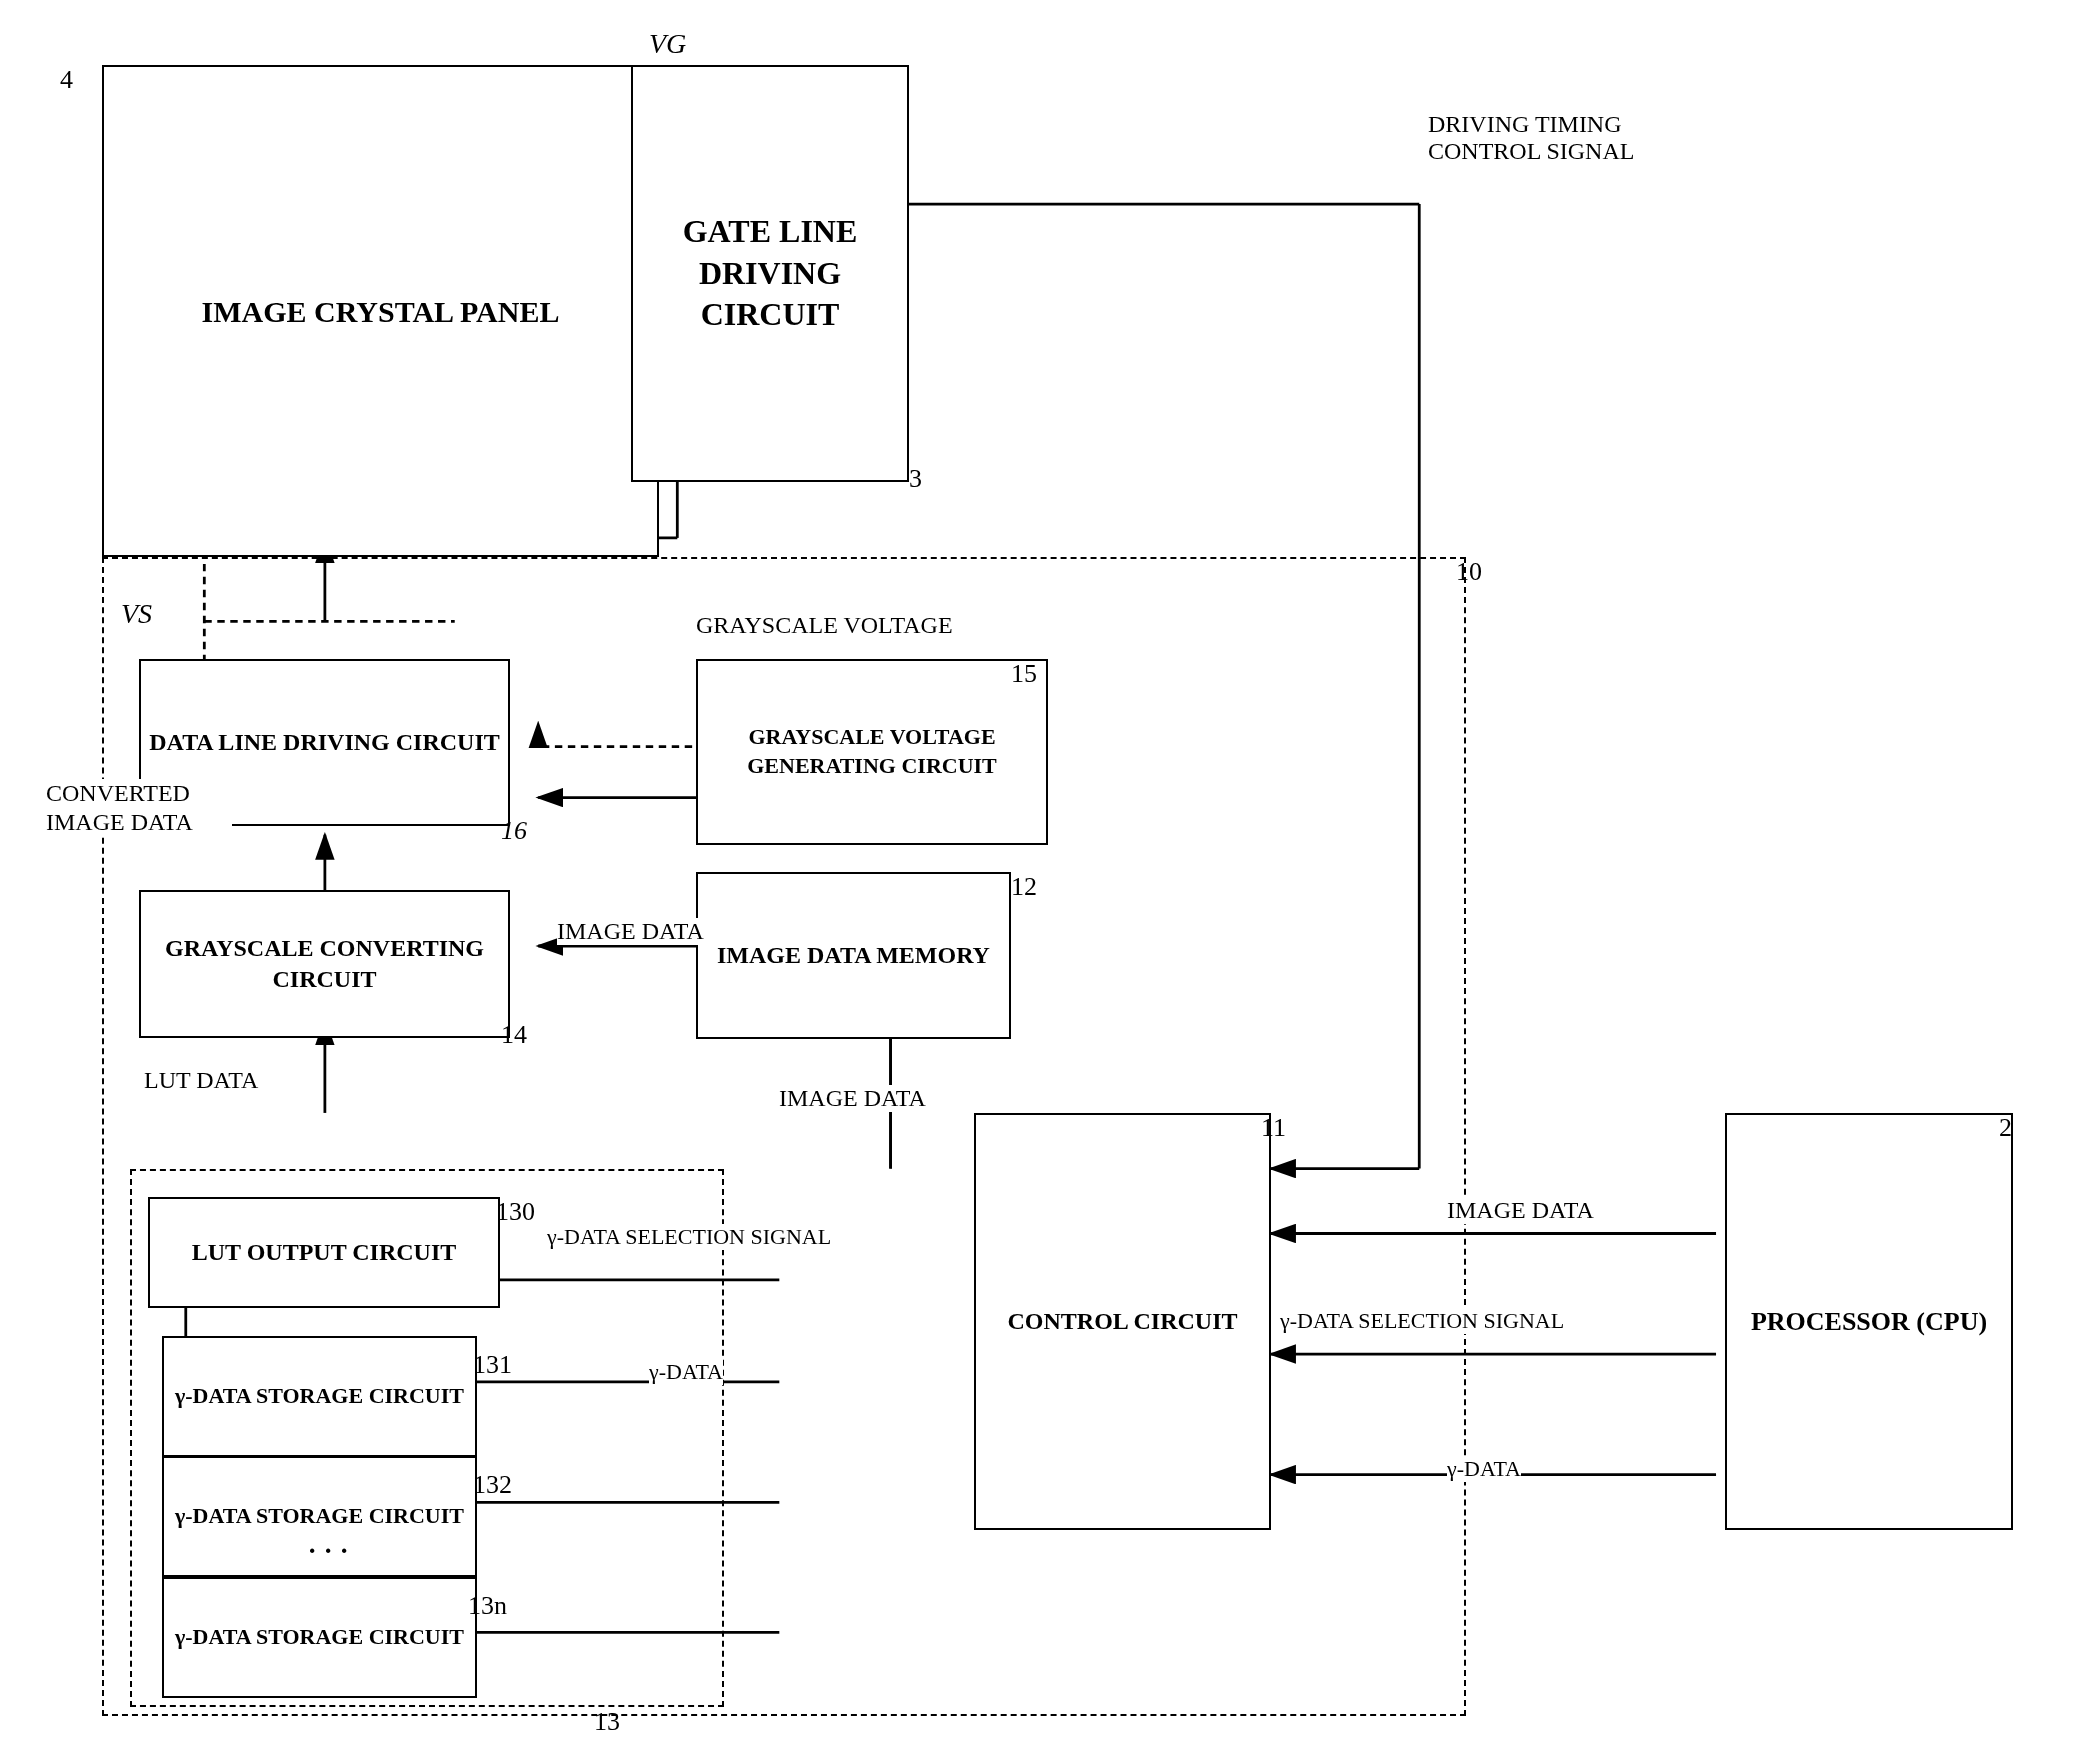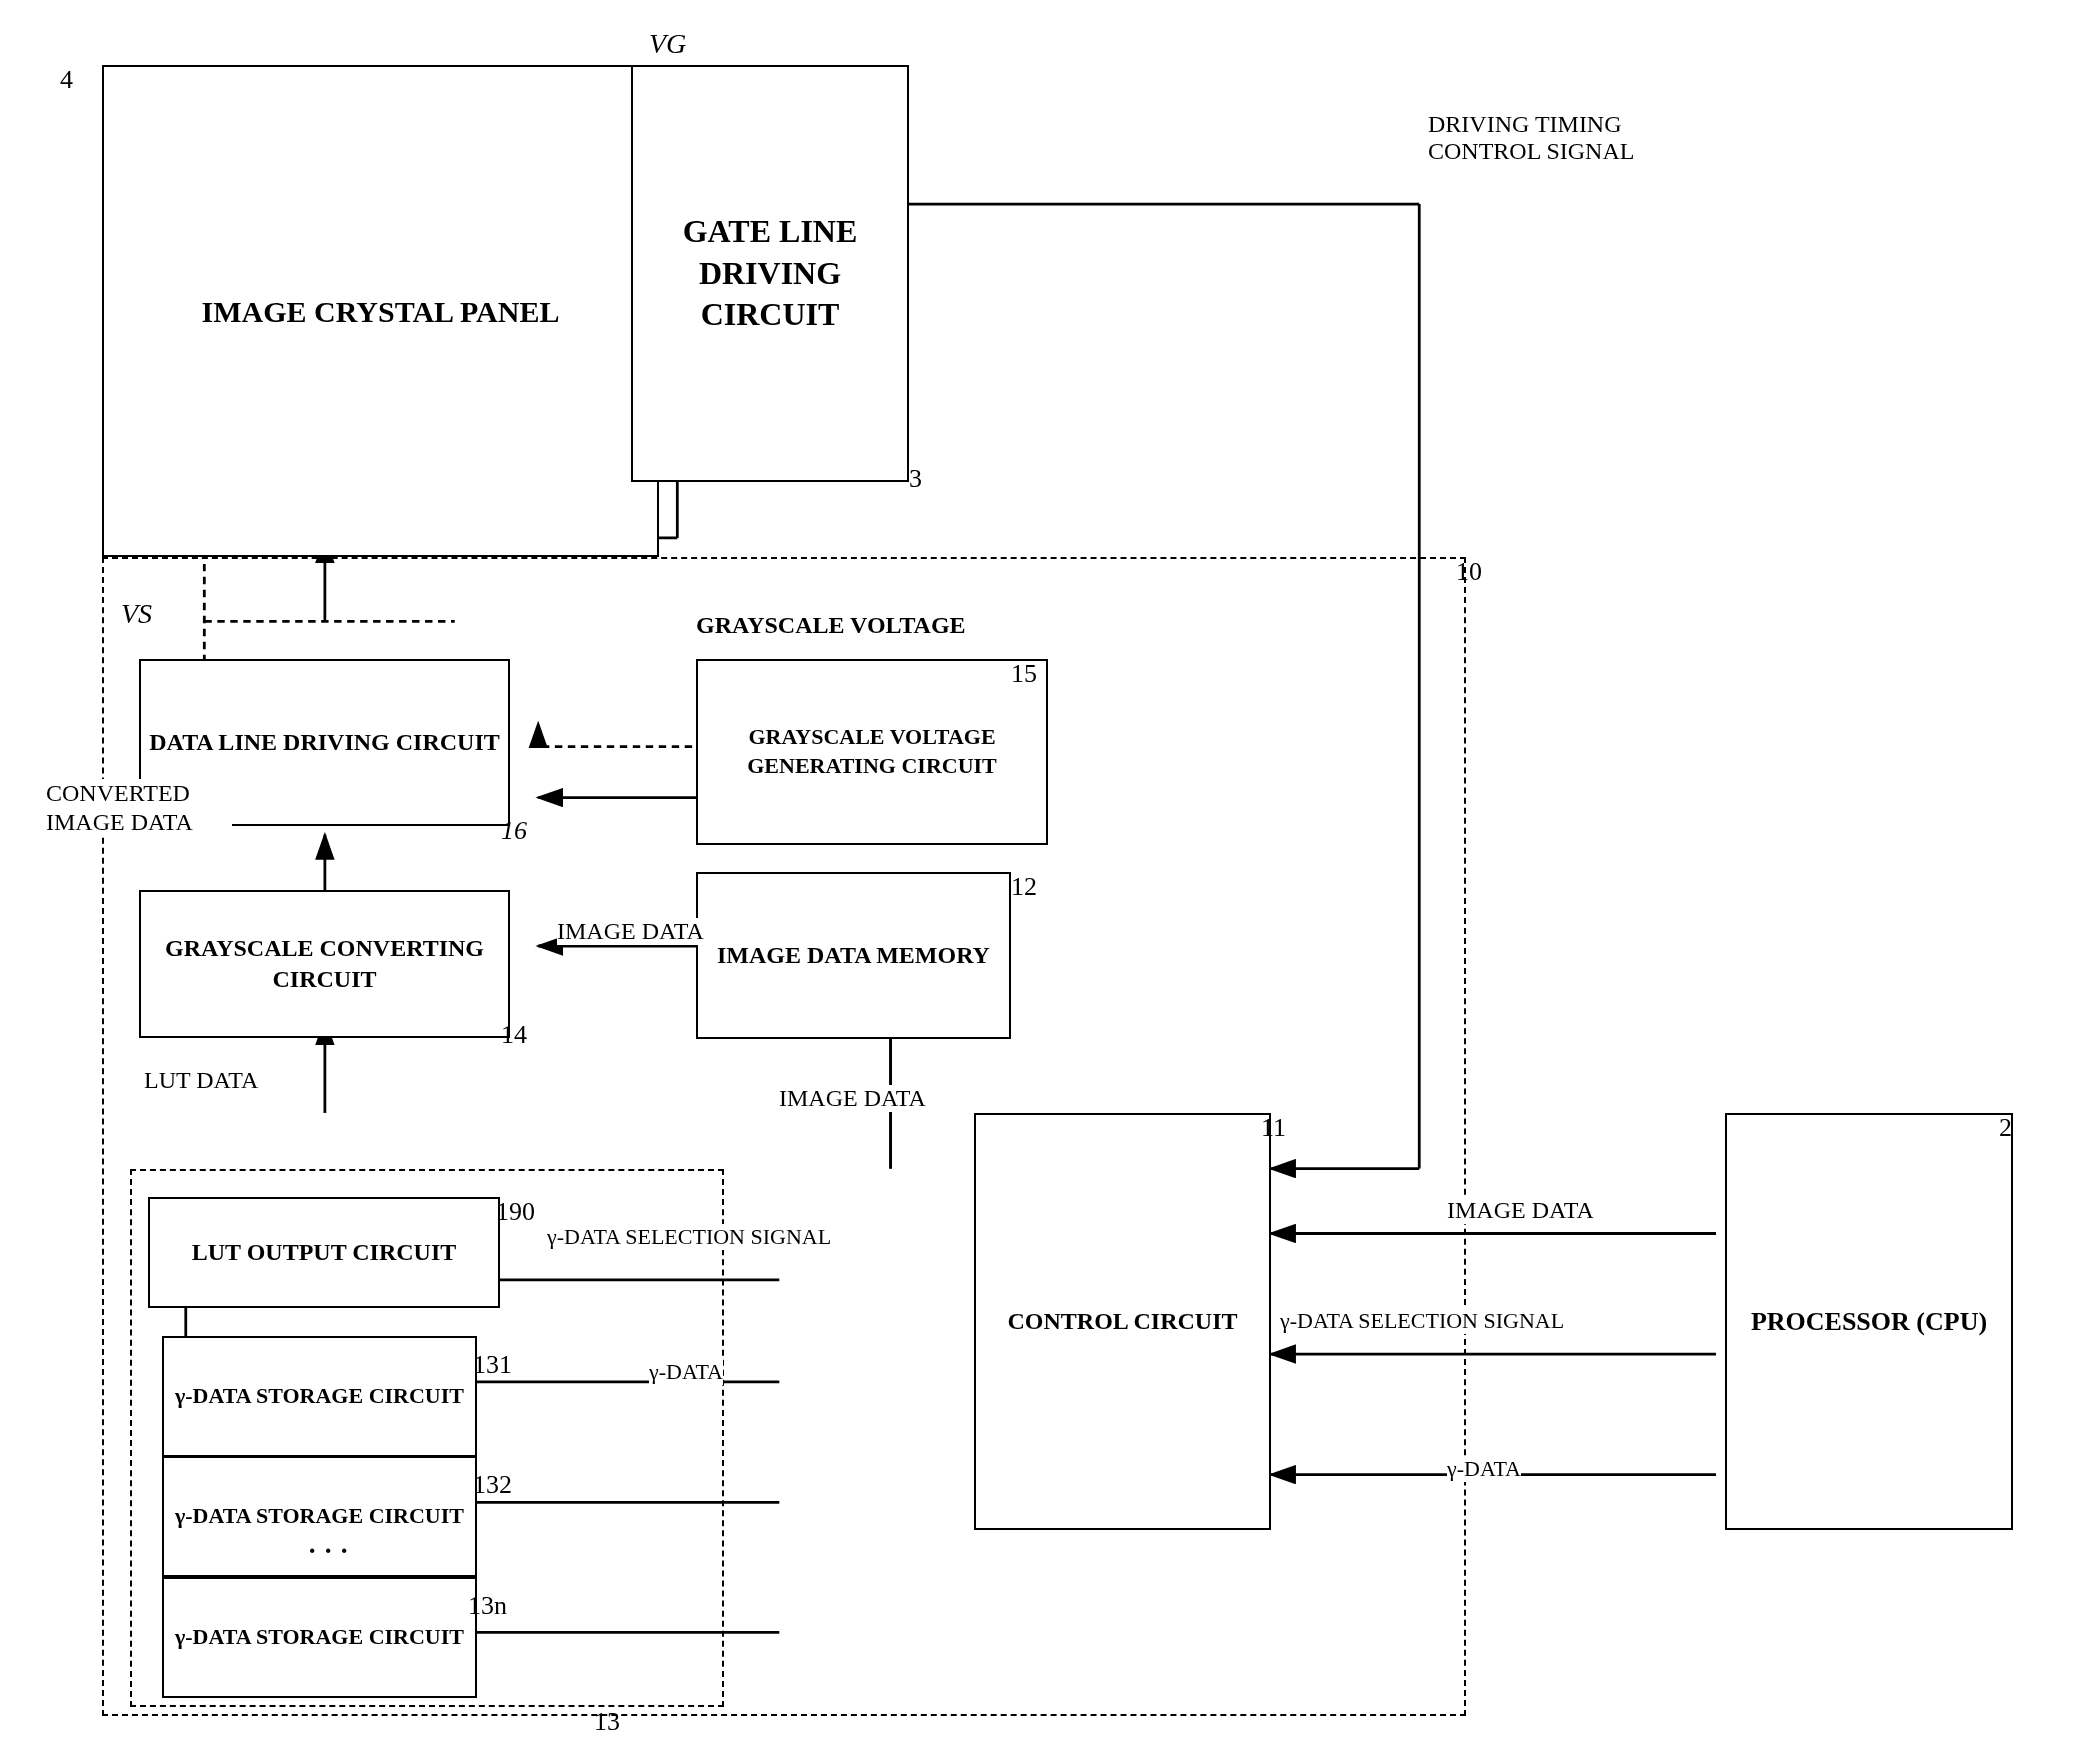--- a/index.html
+++ b/index.html
@@ -201,21 +201,21 @@
   </div>
 
   <div class="ref-num" style="left:60px; top:65px;">
     <span>4</span>
   </div>
 
   <div class="label" style="left:121px; top:598px; font-size:28px; font-style:italic;">
     <span>VS</span>
   </div>
 
-  <div class="label" style="left:696px; top:612px; font-size:24px; text-align:center;font-weight:bold;">
+  <div class="label" style="left:696px; top:612px; font-size:24px; text-align:center;">
     <span>GRAYSCALE
 VOLTAGE</span>
   </div>
 
   <div class="ref-num" style="left:1011px; top:659px;">
     <span>15</span>
   </div>
 
   <div class="ref-num" style="left:501px; top:816px;font-style:italic;">
     <span>16</span>
@@ -236,21 +236,21 @@
 
   <div class="ref-num" style="left:501px; top:1020px;">
     <span>14</span>
   </div>
 
   <div class="label" style="left:144px; top:1067px; font-size:24px;">
     <span>LUT DATA</span>
   </div>
 
   <div class="ref-num" style="left:496px; top:1197px;">
-    <span>190</span>
+    <span>130</span>
   </div>
 
   <div class="ref-num" style="left:473px; top:1350px;">
     <span>131</span>
   </div>
 
   <div class="ref-num" style="left:473px; top:1470px;">
     <span>132</span>
   </div>
 

